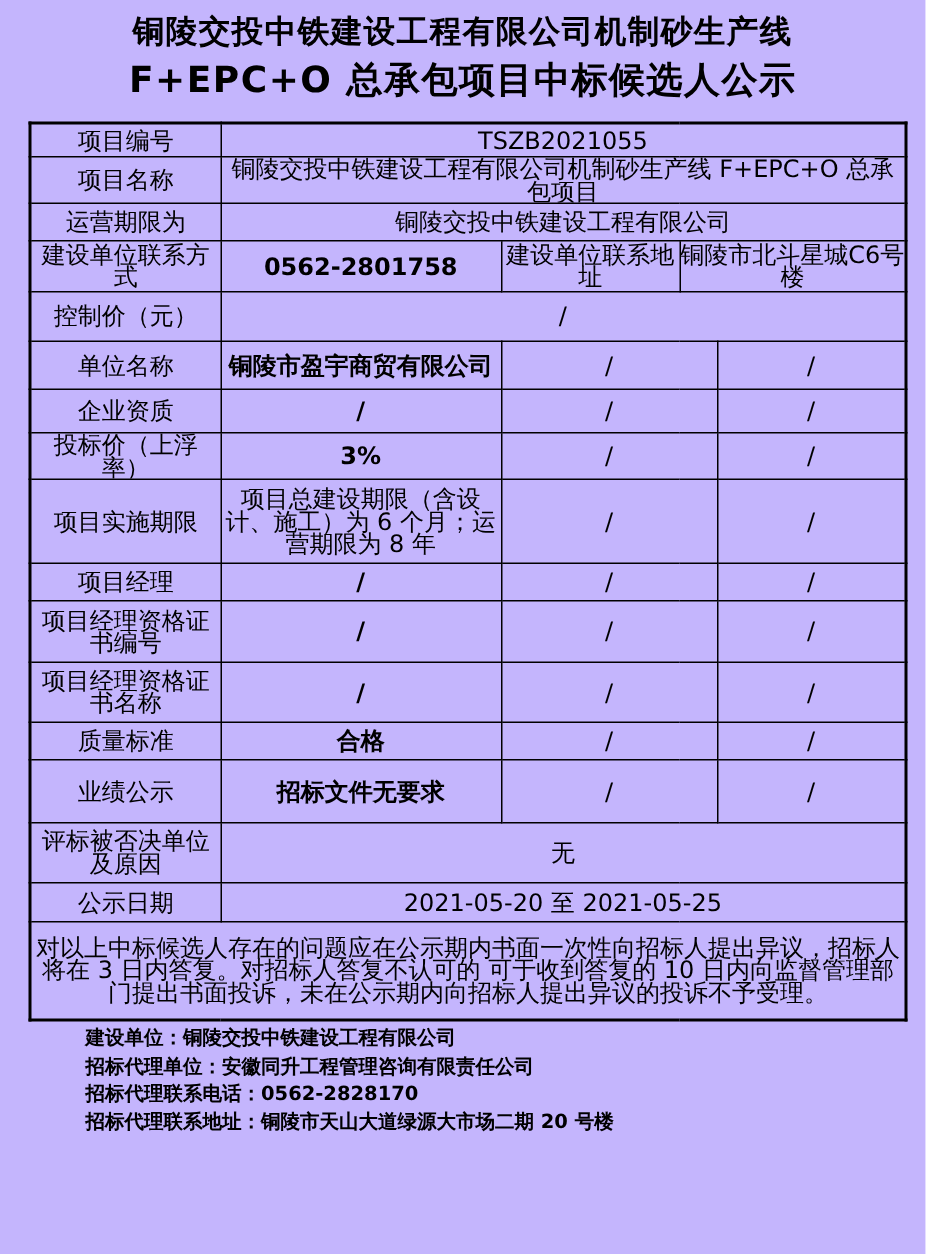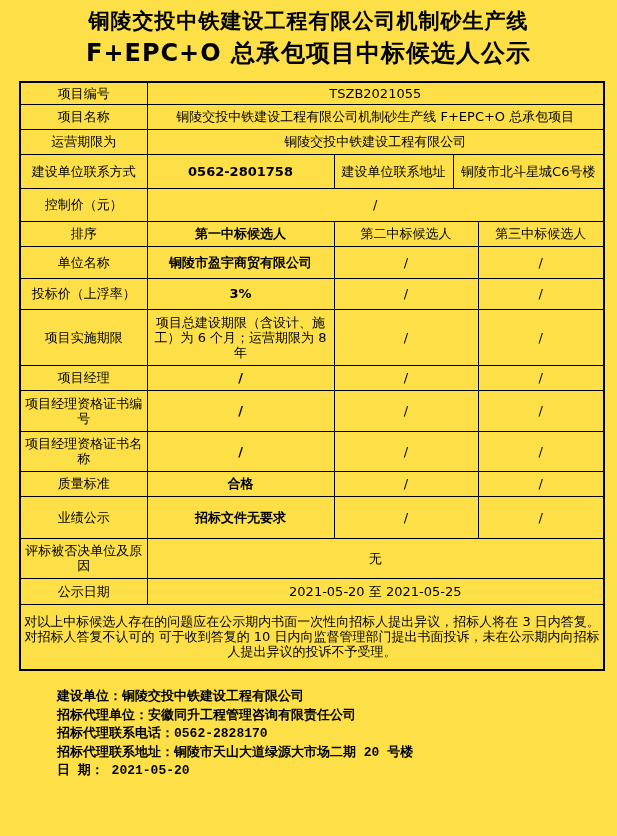--- a/index.html
+++ b/index.html
@@ -1,62 +1,61 @@
 <!DOCTYPE html>
 <html><head>
 <meta charset="utf-8">
 <style>
   html, body { margin: 0; padding: 0; background: #fff; }
   .page {
     position: relative;
     width: 617px;
     height: 836px;
-    background: #fde047;
+    background: #c4b5fd;
     color: #000;
     font-family: "DejaVu Sans", "Liberation Sans", sans-serif;
     overflow: hidden;
   }
   .title { text-align: center; font-weight: bold; }
   .title-line1 { padding-top: 6px; font-size: 21px; line-height: 30px; letter-spacing: 1px; }
   .title-line2 { font-size: 24px; line-height: 34px; letter-spacing: 1px; }
 
   table.notice {
     margin: 11px 0 0 19px;
     border-collapse: collapse;
     table-layout: fixed;
     width: 585px;
     border: 2px solid #000;
   }
   table.notice td {
     border: 1px solid #000;
     text-align: center;
     vertical-align: middle;
-    font-size: 13px;
+    font-size: 16px;
     line-height: 15px;
     padding: 0;
     overflow: hidden;
     word-break: break-all;
   }
   td.lab { padding: 0 6px; }
   td.shift { padding-right: 50px; font-weight: bold; }      
   td.shift-sm { padding-right: 40px; }
   td.shift-lg { padding-right: 110px; }
   td.note {
     text-align: left;
     vertical-align: top;
     padding: 2px 2px;
     font-size: 13px;
     line-height: 20px;
   }
   .footer {
-    margin: 17px 0 0 57px;
+    margin: 3px 0 0 57px;
     font-weight: bold;
     font-size: 13px;
     line-height: 18.5px;
-    font-family: Liberation Mono, monospace;
   }
 </style>
 </head>
 <body>
 
 <div class="page">
 
   <div class="title">
     <div class="title-line1">铜陵交投中铁建设工程有限公司机制砂生产线</div>
     <div class="title-line2">F+EPC+O 总承包项目中标候选人公示</div>
@@ -86,29 +85,29 @@
       <tr style="height:34px">
         <td class="lab">建设单位联系方式</td>
         <td class="shift">0562-2801758</td>
         <td class="lab">建设单位联系地址</td>
         <td colspan="2">铜陵市北斗星城C6号楼</td>
       </tr>
       <tr style="height:33px">
         <td class="lab">控制价（元）</td>
         <td colspan="4" class="shift-lg">/</td>
       </tr>
-      <tr style="height:25px">
-        <td class="lab">排序</td>
-        <td class="shift">第一中标候选人</td>
-        <td colspan="2">第二中标候选人</td>
-        <td>第三中标候选人</td>
-      </tr>
       <tr style="height:32px">
         <td class="lab">单位名称</td>
         <td class="shift">铜陵市盈宇商贸有限公司</td>
+        <td colspan="2">/</td>
+        <td>/</td>
+      </tr>
+      <tr style="height:29px">
+        <td class="lab">企业资质</td>
+        <td class="shift">/</td>
         <td colspan="2">/</td>
         <td>/</td>
       </tr>
       <tr style="height:31px">
         <td class="lab">投标价（上浮率）</td>
         <td class="shift">3%</td>
         <td colspan="2">/</td>
         <td>/</td>
       </tr>
       <tr style="height:56px">
@@ -159,16 +158,15 @@
         <td colspan="5" class="note">对以上中标候选人存在的问题应在公示期内书面一次性向招标人提出异议，招标人将在 3 日内答复。对招标人答复不认可的 可于收到答复的 10 日内向监督管理部门提出书面投诉，未在公示期内向招标人提出异议的投诉不予受理。</td>
       </tr>
     </tbody>
   </table>
 
   <div class="footer">
     <div>建设单位：铜陵交投中铁建设工程有限公司</div>
     <div>招标代理单位：安徽同升工程管理咨询有限责任公司</div>
     <div>招标代理联系电话：0562-2828170</div>
     <div>招标代理联系地址：铜陵市天山大道绿源大市场二期 20 号楼</div>
-    <div>日 期：  2021-05-20</div>
   </div>
 
 </div>
 
 </body></html>

